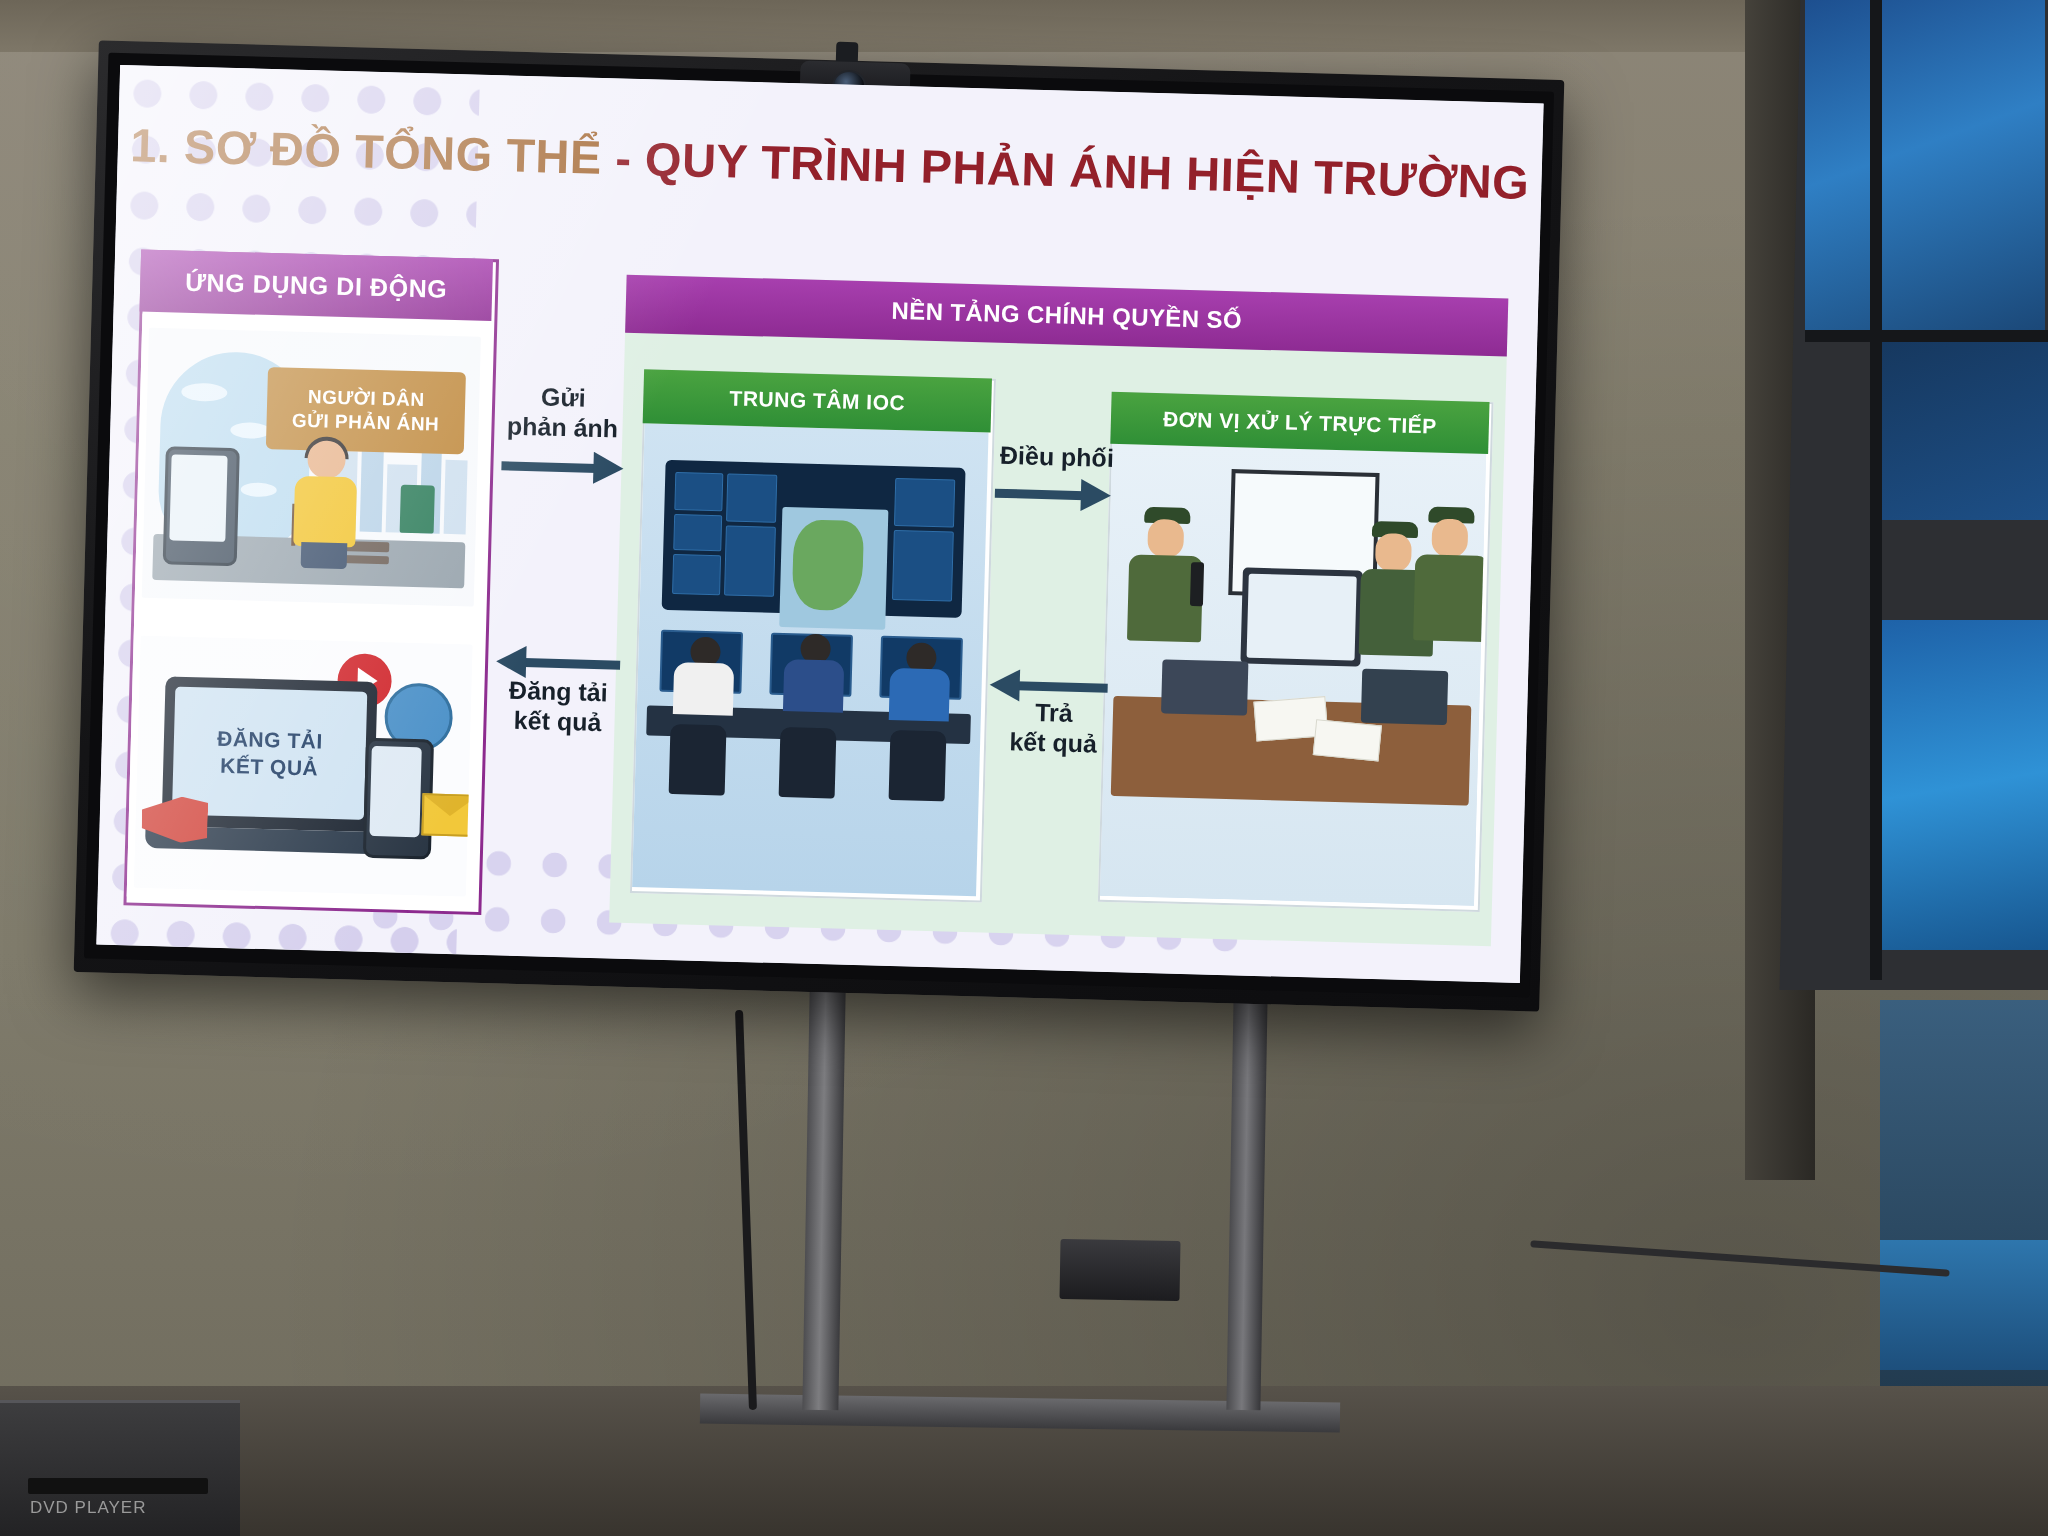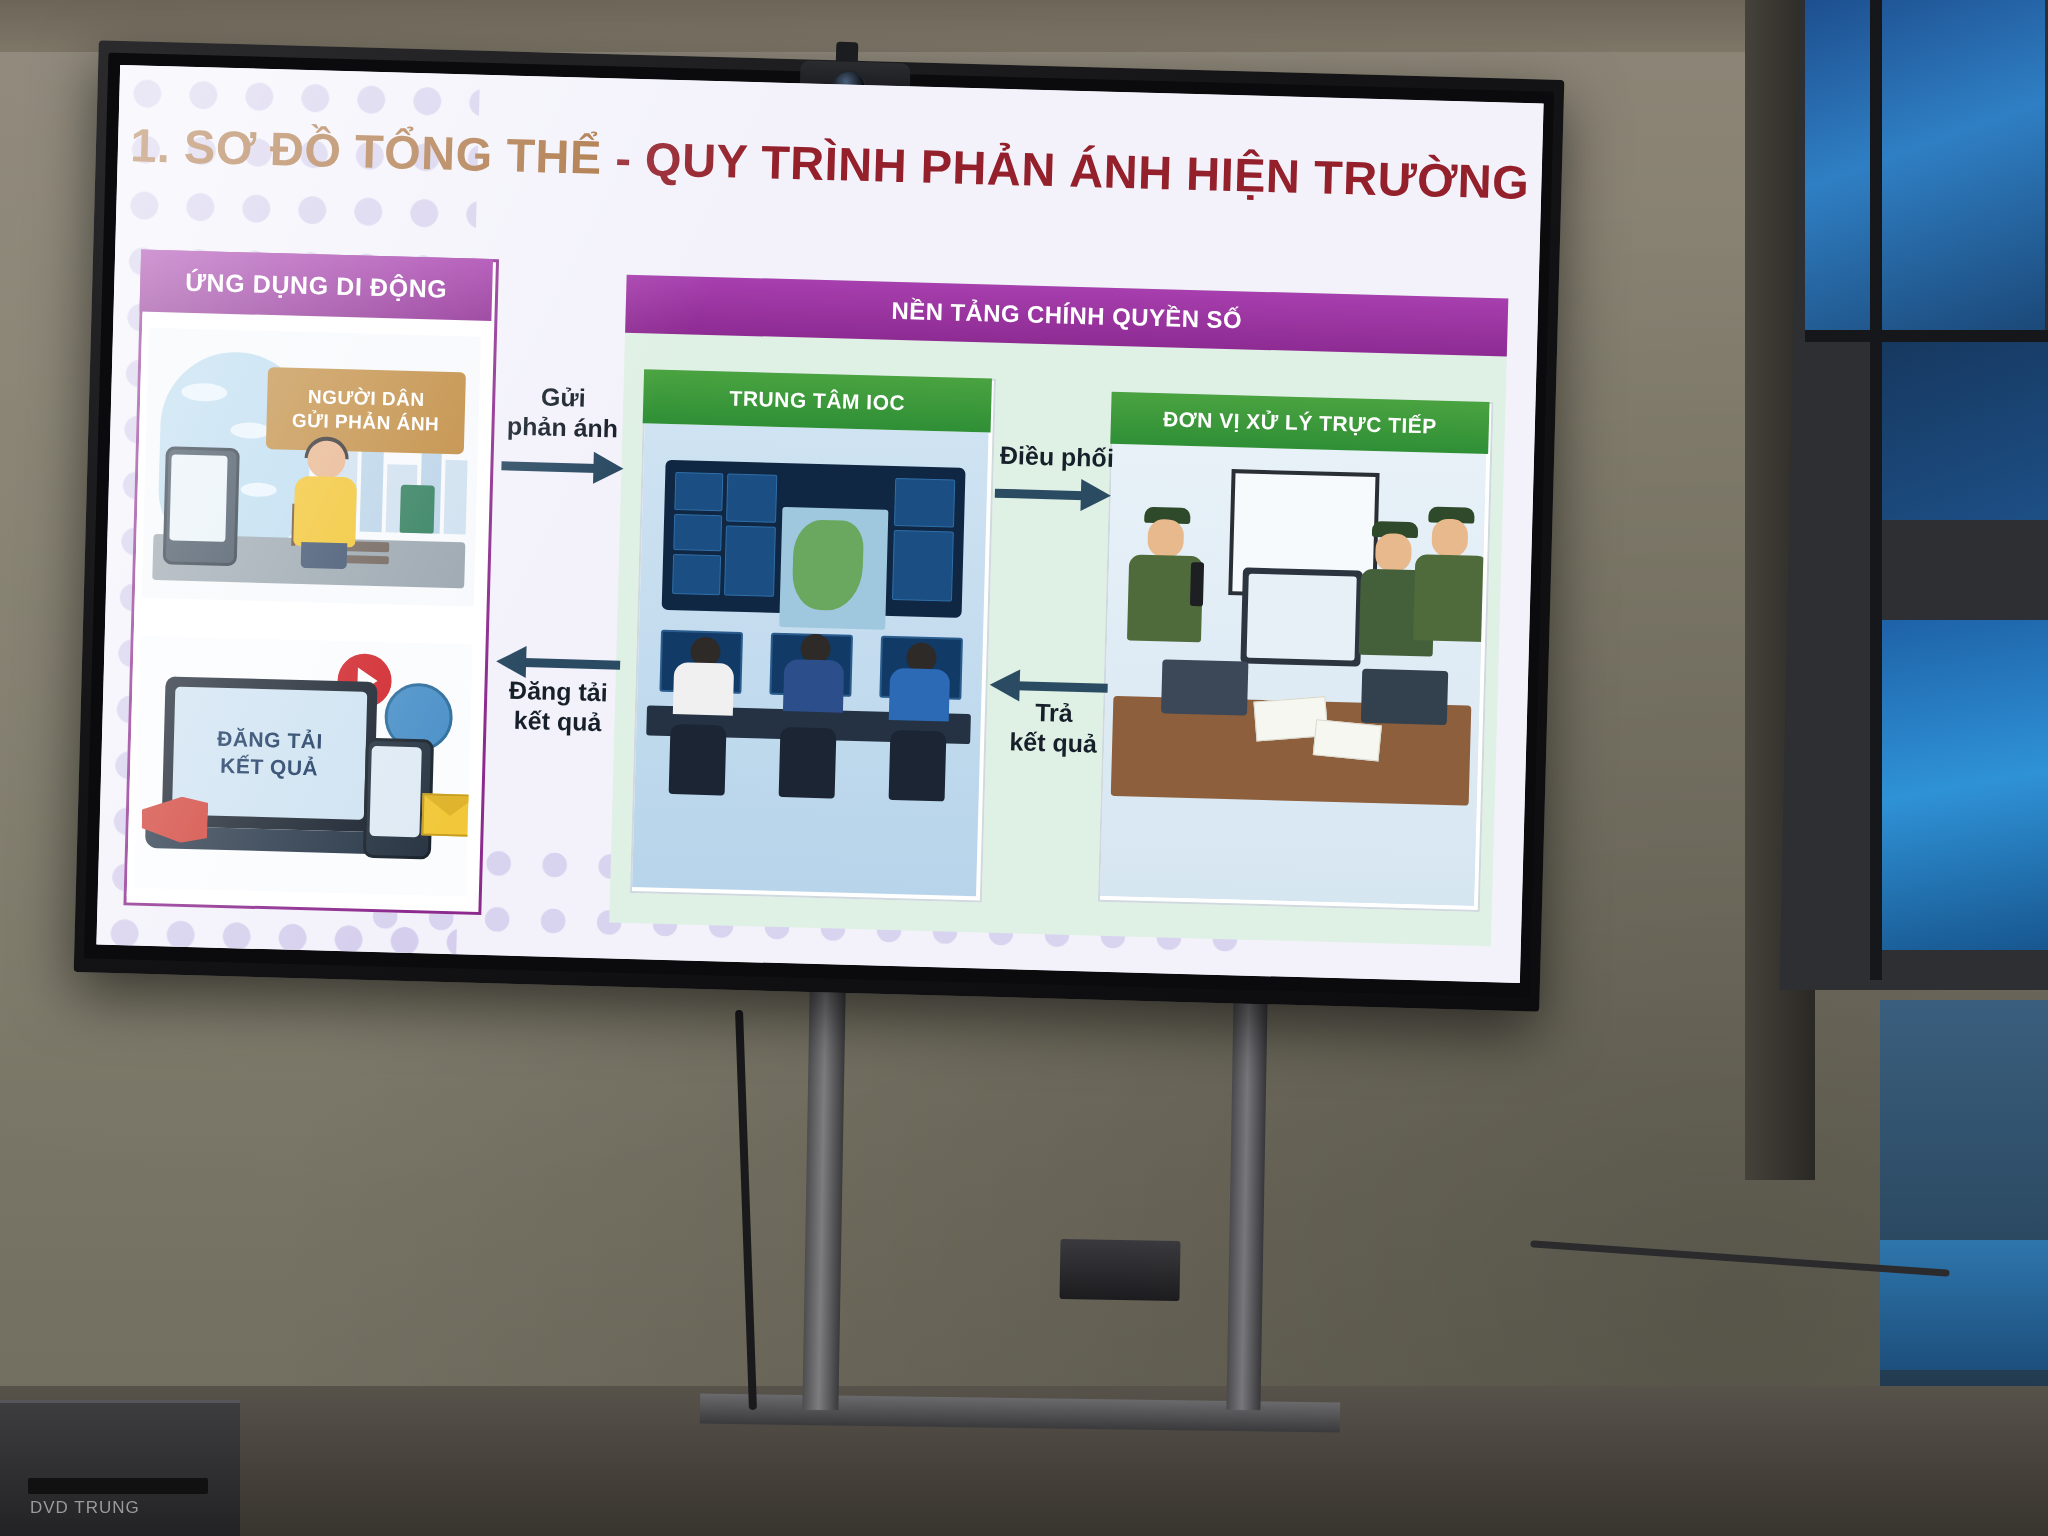--- a/index.html
+++ b/index.html
@@ -187,21 +187,21 @@
   <div class="win-glass2"></div>
   <div class="win-glass3"></div>
   <div class="win-mull" style="left:1870px;top:0;width:12px;height:980px;"></div>
   <div class="win-mull" style="left:1805px;top:330px;width:243px;height:12px;"></div>
   <div class="right-lowpanel"></div>
   <div class="right-lowpanel2"></div>
   <div class="floor-dark"></div>
 
   <div class="machine"></div>
   <div class="machine-slot"></div>
-  <div class="machine-txt">DVD TRUNG</div>
+  <div class="machine-txt">DVD PLAYER</div>
 
   <div class="stand-base"></div>
   <div class="stand-neck"></div>
   <div class="stand-neck2"></div>
   <div class="stand-top"></div>
   <div class="stand-box"></div>
   <div class="cable"></div>
   <div class="cable2"></div>
 
   <div class="tv-shell"></div>

